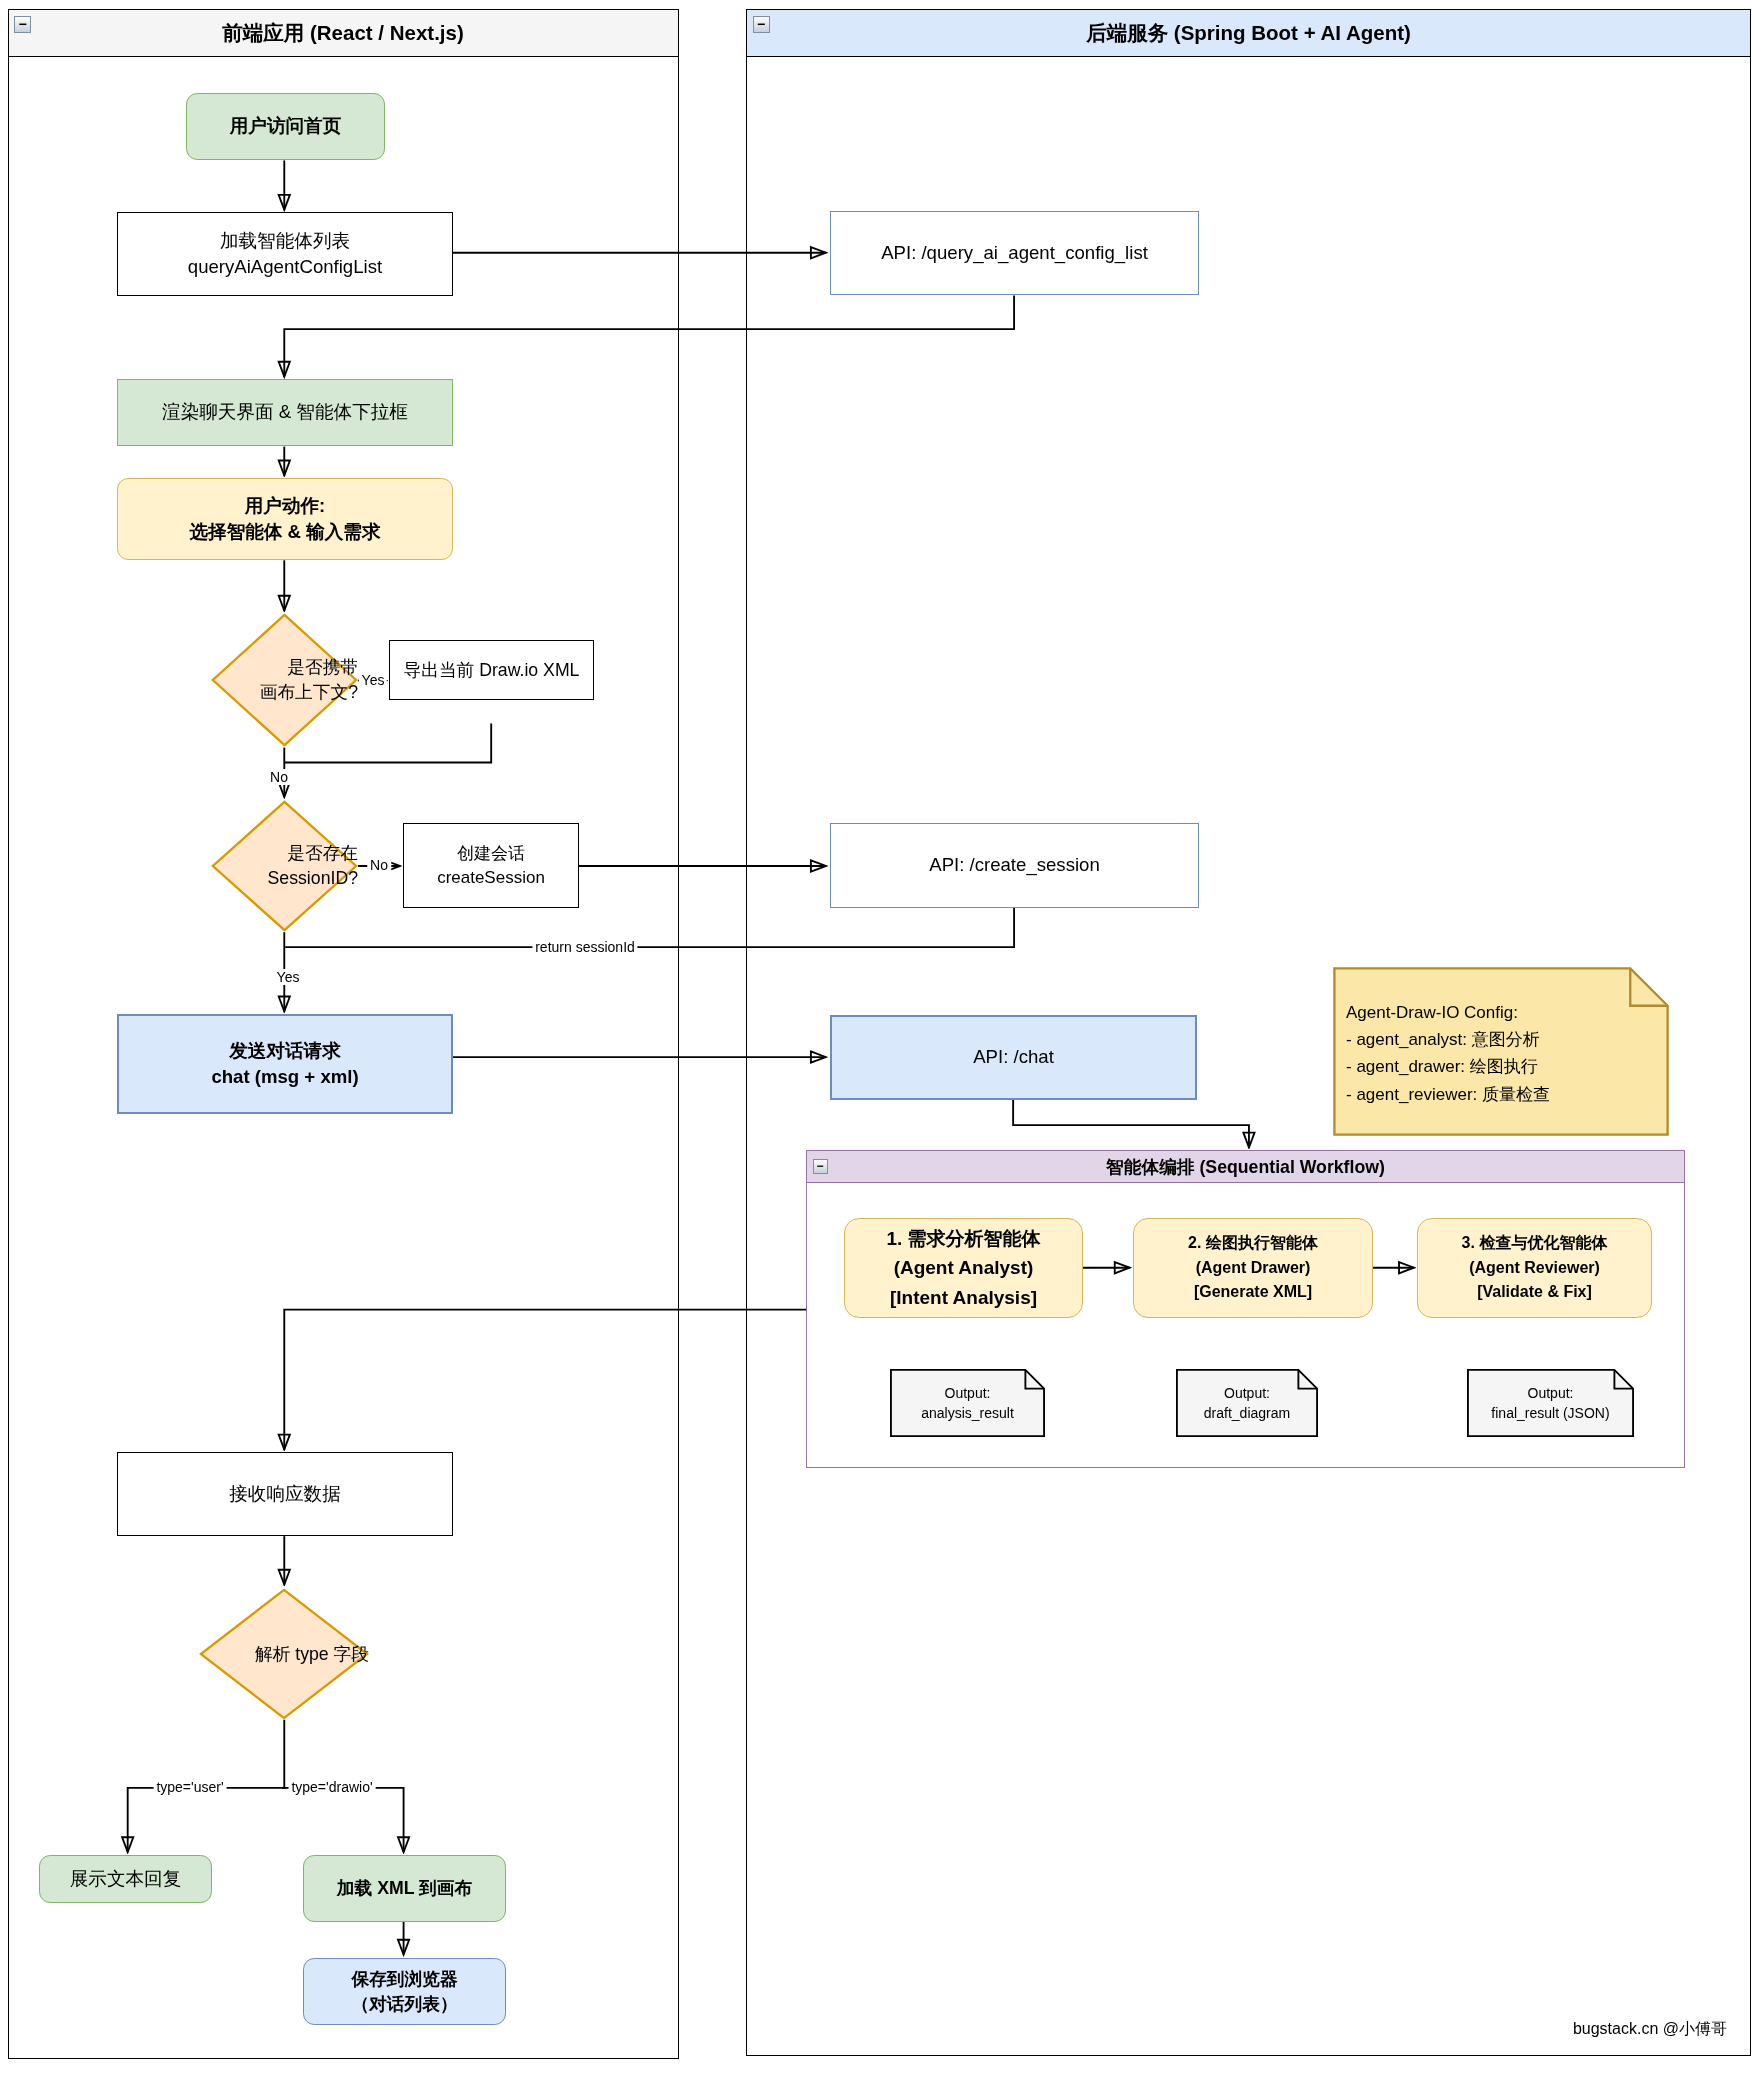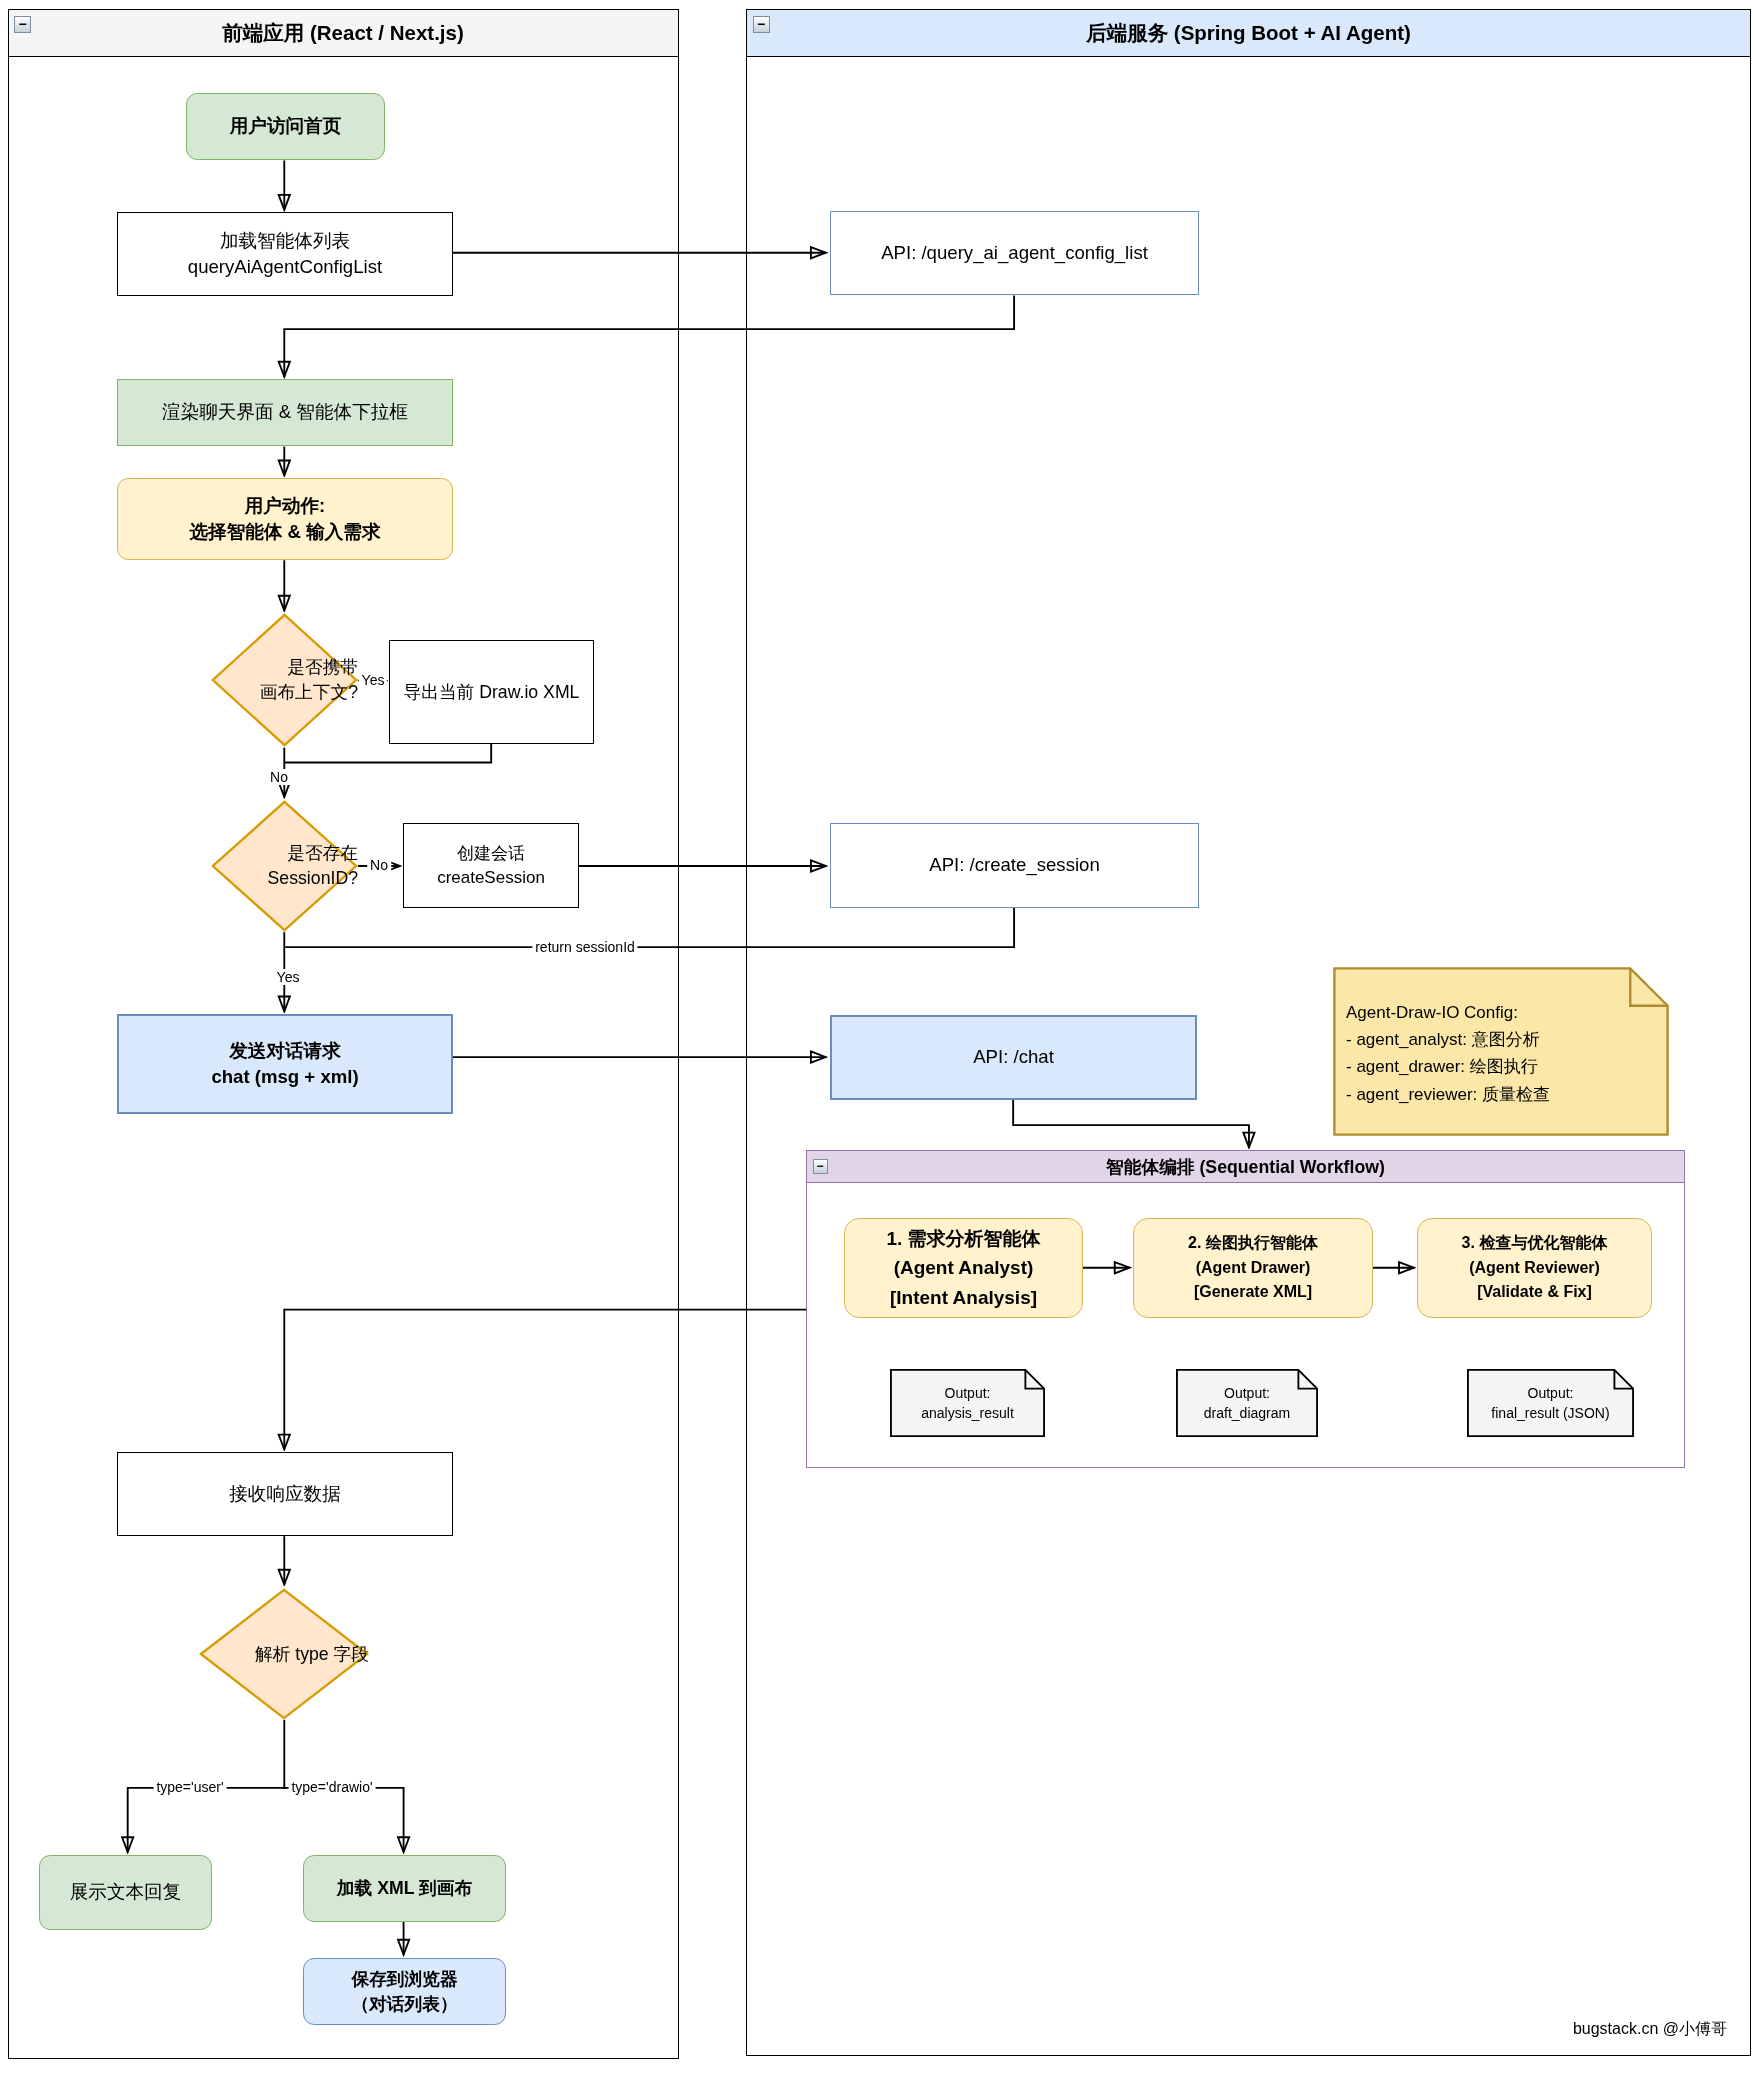--- a/index.html
+++ b/index.html
@@ -125,21 +125,21 @@
   <div class="shape" style="left:211px;top:613px;width:147px;height:134px;">
     <svg viewBox="0 0 158 144" preserveAspectRatio="none">
       <polygon points="79,2 156,72 79,142 2,72" fill="#ffe6cc" stroke="#d79b00" stroke-width="2.5"></polygon>
     </svg>
     <div class="txt">
       <div>是否携带</div>
       <div>画布上下文?</div>
     </div>
   </div>
 
-  <div class="node" style="left:389px;top:640px;width:205px;height:104px;font-size:17.7px;">
+  <div class="node" style="left:389px;top:640px;width:205px;height:60px;font-size:17.7px;">
     <div>导出当前 Draw.io XML</div>
   </div>
 
   <div class="shape" style="left:211px;top:800px;width:147px;height:132px;">
     <svg viewBox="0 0 158 142" preserveAspectRatio="none">
       <polygon points="79,2 156,71 79,140 2,71" fill="#ffe6cc" stroke="#d79b00" stroke-width="2.5"></polygon>
     </svg>
     <div class="txt">
       <div>是否存在</div>
       <div>SessionID?</div>
@@ -162,21 +162,21 @@
 
   <div class="shape" style="left:199px;top:1588px;width:170px;height:132px;">
     <svg viewBox="0 0 182 142" preserveAspectRatio="none">
       <polygon points="91,2 180,71 91,140 2,71" fill="#ffe6cc" stroke="#d79b00" stroke-width="2.5"></polygon>
     </svg>
     <div class="txt">
       <div>解析 type 字段</div>
     </div>
   </div>
 
-  <div class="node green rounded" style="left:39px;top:1855px;width:173px;height:75px;">
+  <div class="node green rounded" style="left:39px;top:1855px;width:173px;height:48px;">
     <div>展示文本回复</div>
   </div>
 
   <div class="node green rounded bold" style="left:303px;top:1855px;width:203px;height:67px;font-size:17.7px;">
     <div>加载 XML 到画布</div>
   </div>
 
   <div class="node blue rounded bold" style="left:303px;top:1958px;width:203px;height:67px;font-size:17.7px;">
     <div>保存到浏览器</div>
     <div>（对话列表）</div>

